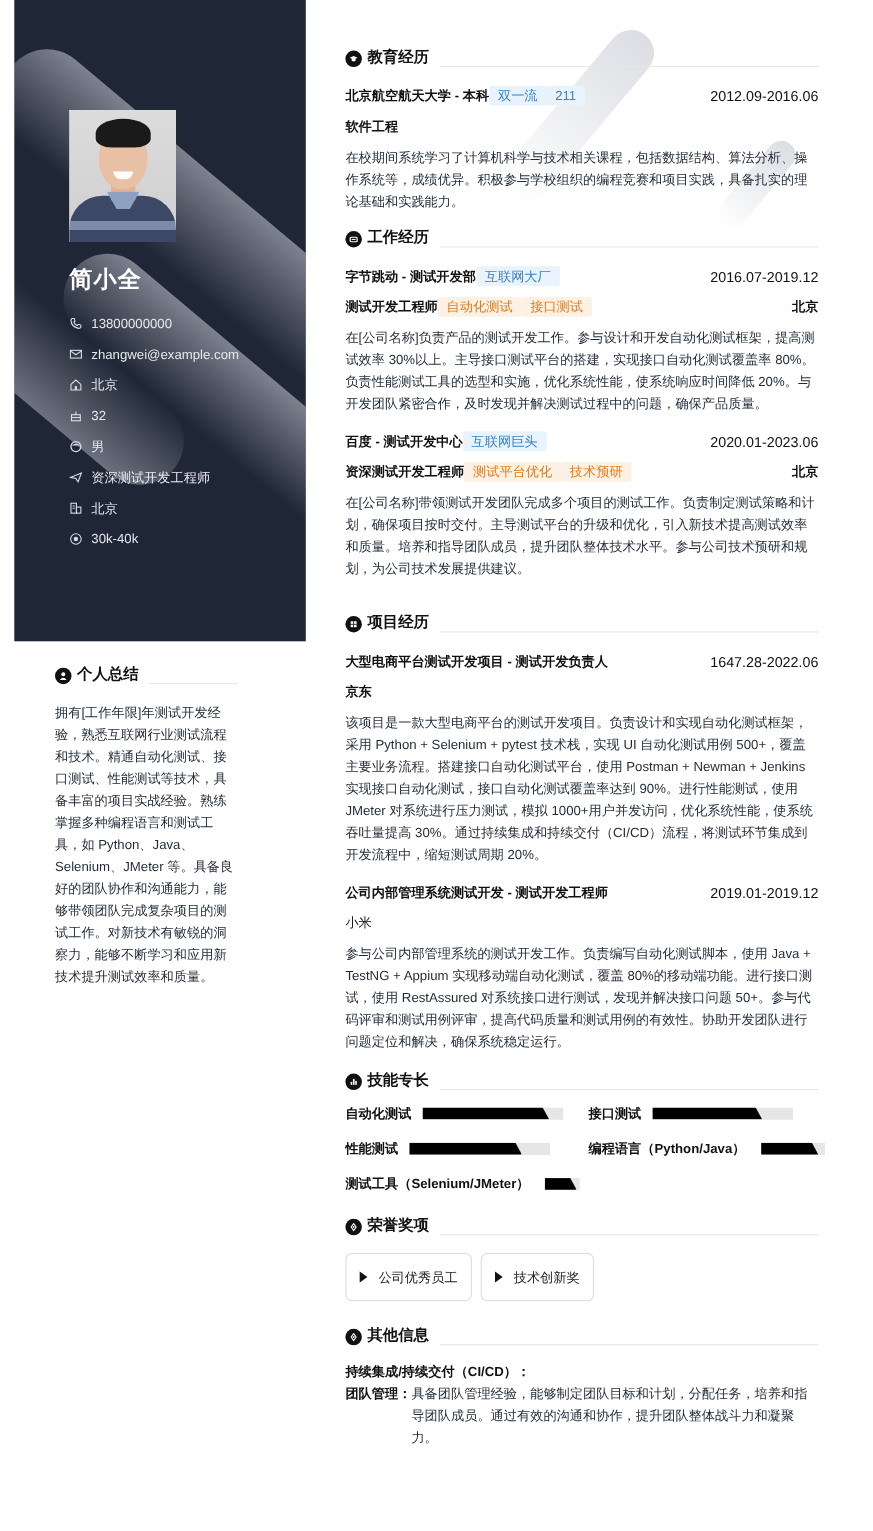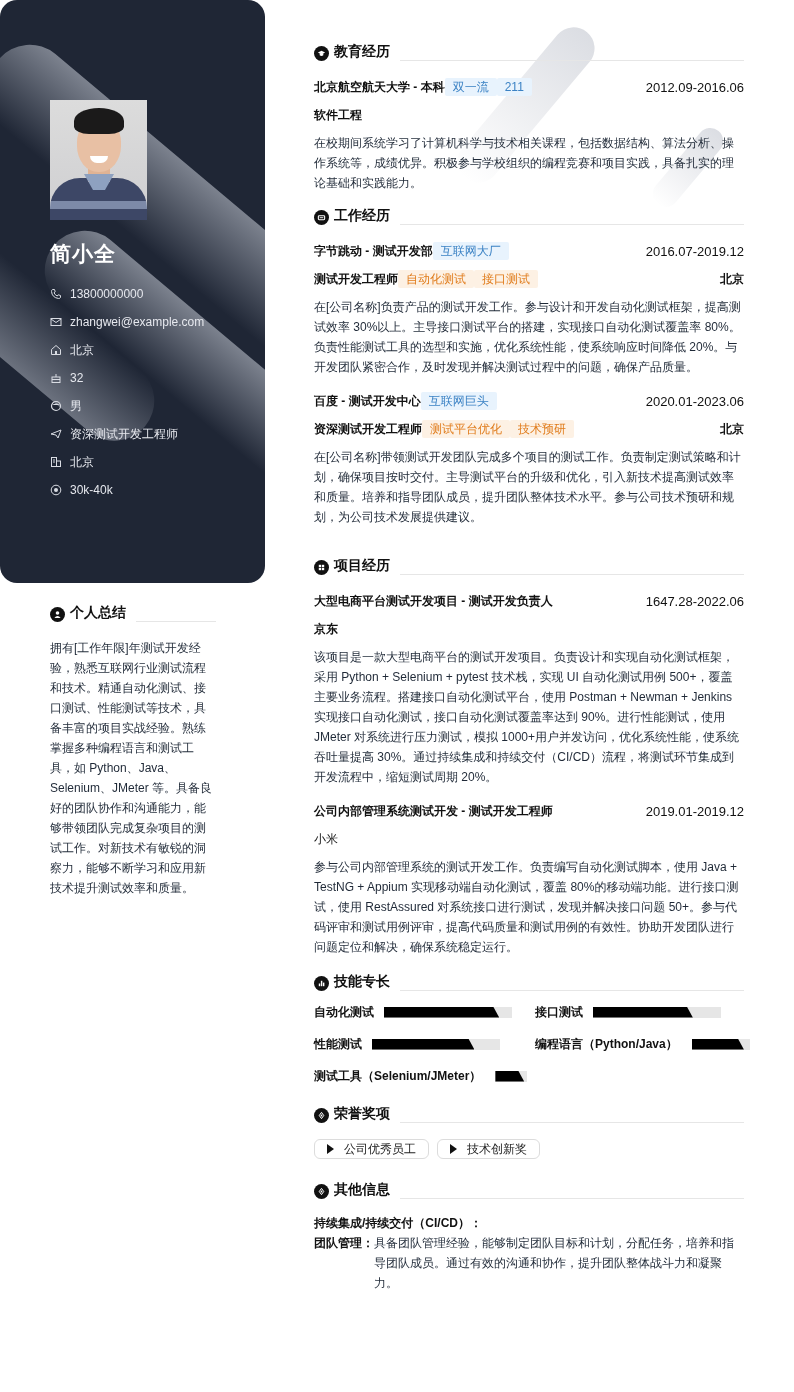--- a/index.html
+++ b/index.html
@@ -1,21 +1,21 @@
 <!DOCTYPE html>
 <html><head>
 <meta charset="utf-8">
 <style>
   * { box-sizing: border-box; margin: 0; padding: 0; }
   html, body { width: 794px; height: 1392px; overflow: hidden; background: #ffffff; }
   body { font-family: "Liberation Sans", "DejaVu Sans", sans-serif; color: #1f2937; position: relative; }
 
   .side-dark {
-    position: absolute; left: 0; top: 0; width: 265px; height: 583px;
-    background: #1f2635; overflow: hidden; border-radius: 17px;
+    position: absolute; left: 13px; top: 0; width: 265px; height: 583px;
+    background: #1f2635; overflow: hidden;
   }
   .stripe {
     position: absolute; border-radius: 40px;
     background: linear-gradient(90deg, rgba(255,255,255,0.0), rgba(200,205,215,0.55));
     transform: rotate(-50deg);
     transform-origin: center;
   }
   .stripe.s1 { width: 90px; height: 520px; left: 150px; top: -30px; }
   .stripe.s2 { width: 80px; height: 300px; left: -10px; top: 180px; background: linear-gradient(90deg, rgba(200,205,215,0.45), rgba(255,255,255,0.0)); }
   .stripe.s3 { width: 80px; height: 420px; left: 175px; top: 170px; }
@@ -63,21 +63,21 @@
   .tag.orange { background:#fdf1e4; color:#e07b1a; }
   .desc { font-size:12px; line-height:20px; color:#1f2937; margin-top:4px; }
 
   .skills { margin-top:10px; position:relative; height:100px; }
   .skill { position:absolute; display:flex; align-items:center; height:18px; font-size:12px; color:#111; font-weight:bold; }
   .skill .lbl { white-space:nowrap; }
   .bar { height:11px; background:#e6e6e6; margin-left:10px; position:relative; }
   .bar .fill { position:absolute; left:0; top:0; bottom:0; background:#000; clip-path: polygon(0 0, calc(100% - 6px) 0, 100% 100%, 0 100%); }
 
   .awards { display:flex; gap:8px; margin-top:16px; }
-  .award { height:20px; padding:0 12px; border:1px solid #dcdcdc; border-radius:6px; display:flex; align-items:center; font-size:12px; color:#222; }
+  .award { height:44px; padding:0 12px; border:1px solid #dcdcdc; border-radius:6px; display:flex; align-items:center; font-size:12px; color:#222; }
   .award .tri { width:0; height:0; border-top:5px solid transparent; border-bottom:5px solid transparent; border-left:7px solid #111; margin-right:10px; }
 
   .other { margin-top:14px; }
   .other-row { display:flex; font-size:12px; line-height:20px; margin-bottom:0; }
   .other-row .k { font-weight:bold; color:#111; white-space:nowrap; }
   .other-row .v { color:#1f2937; }
 </style>
 </head>
 <body>
 

